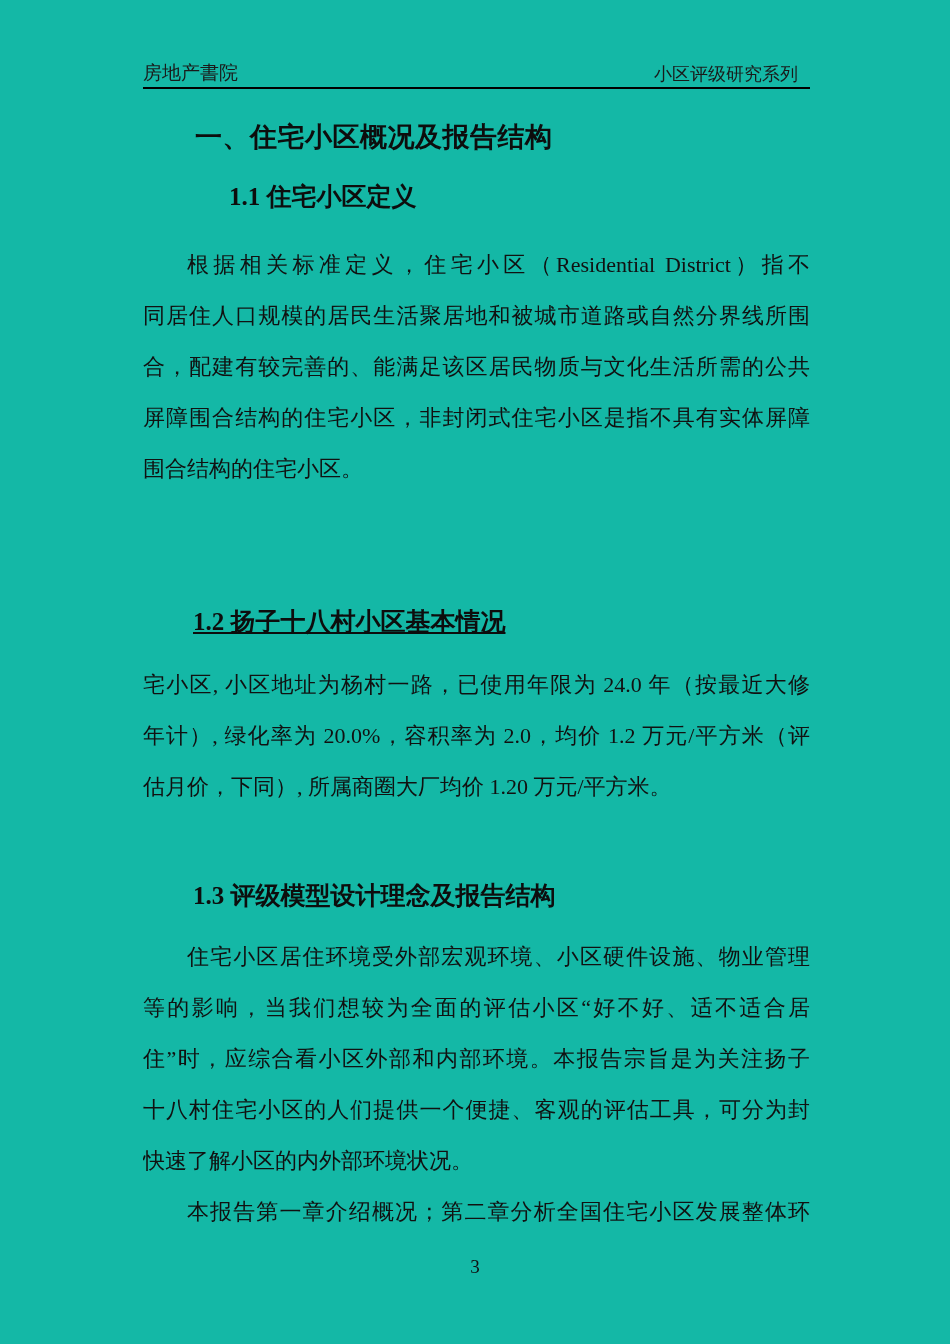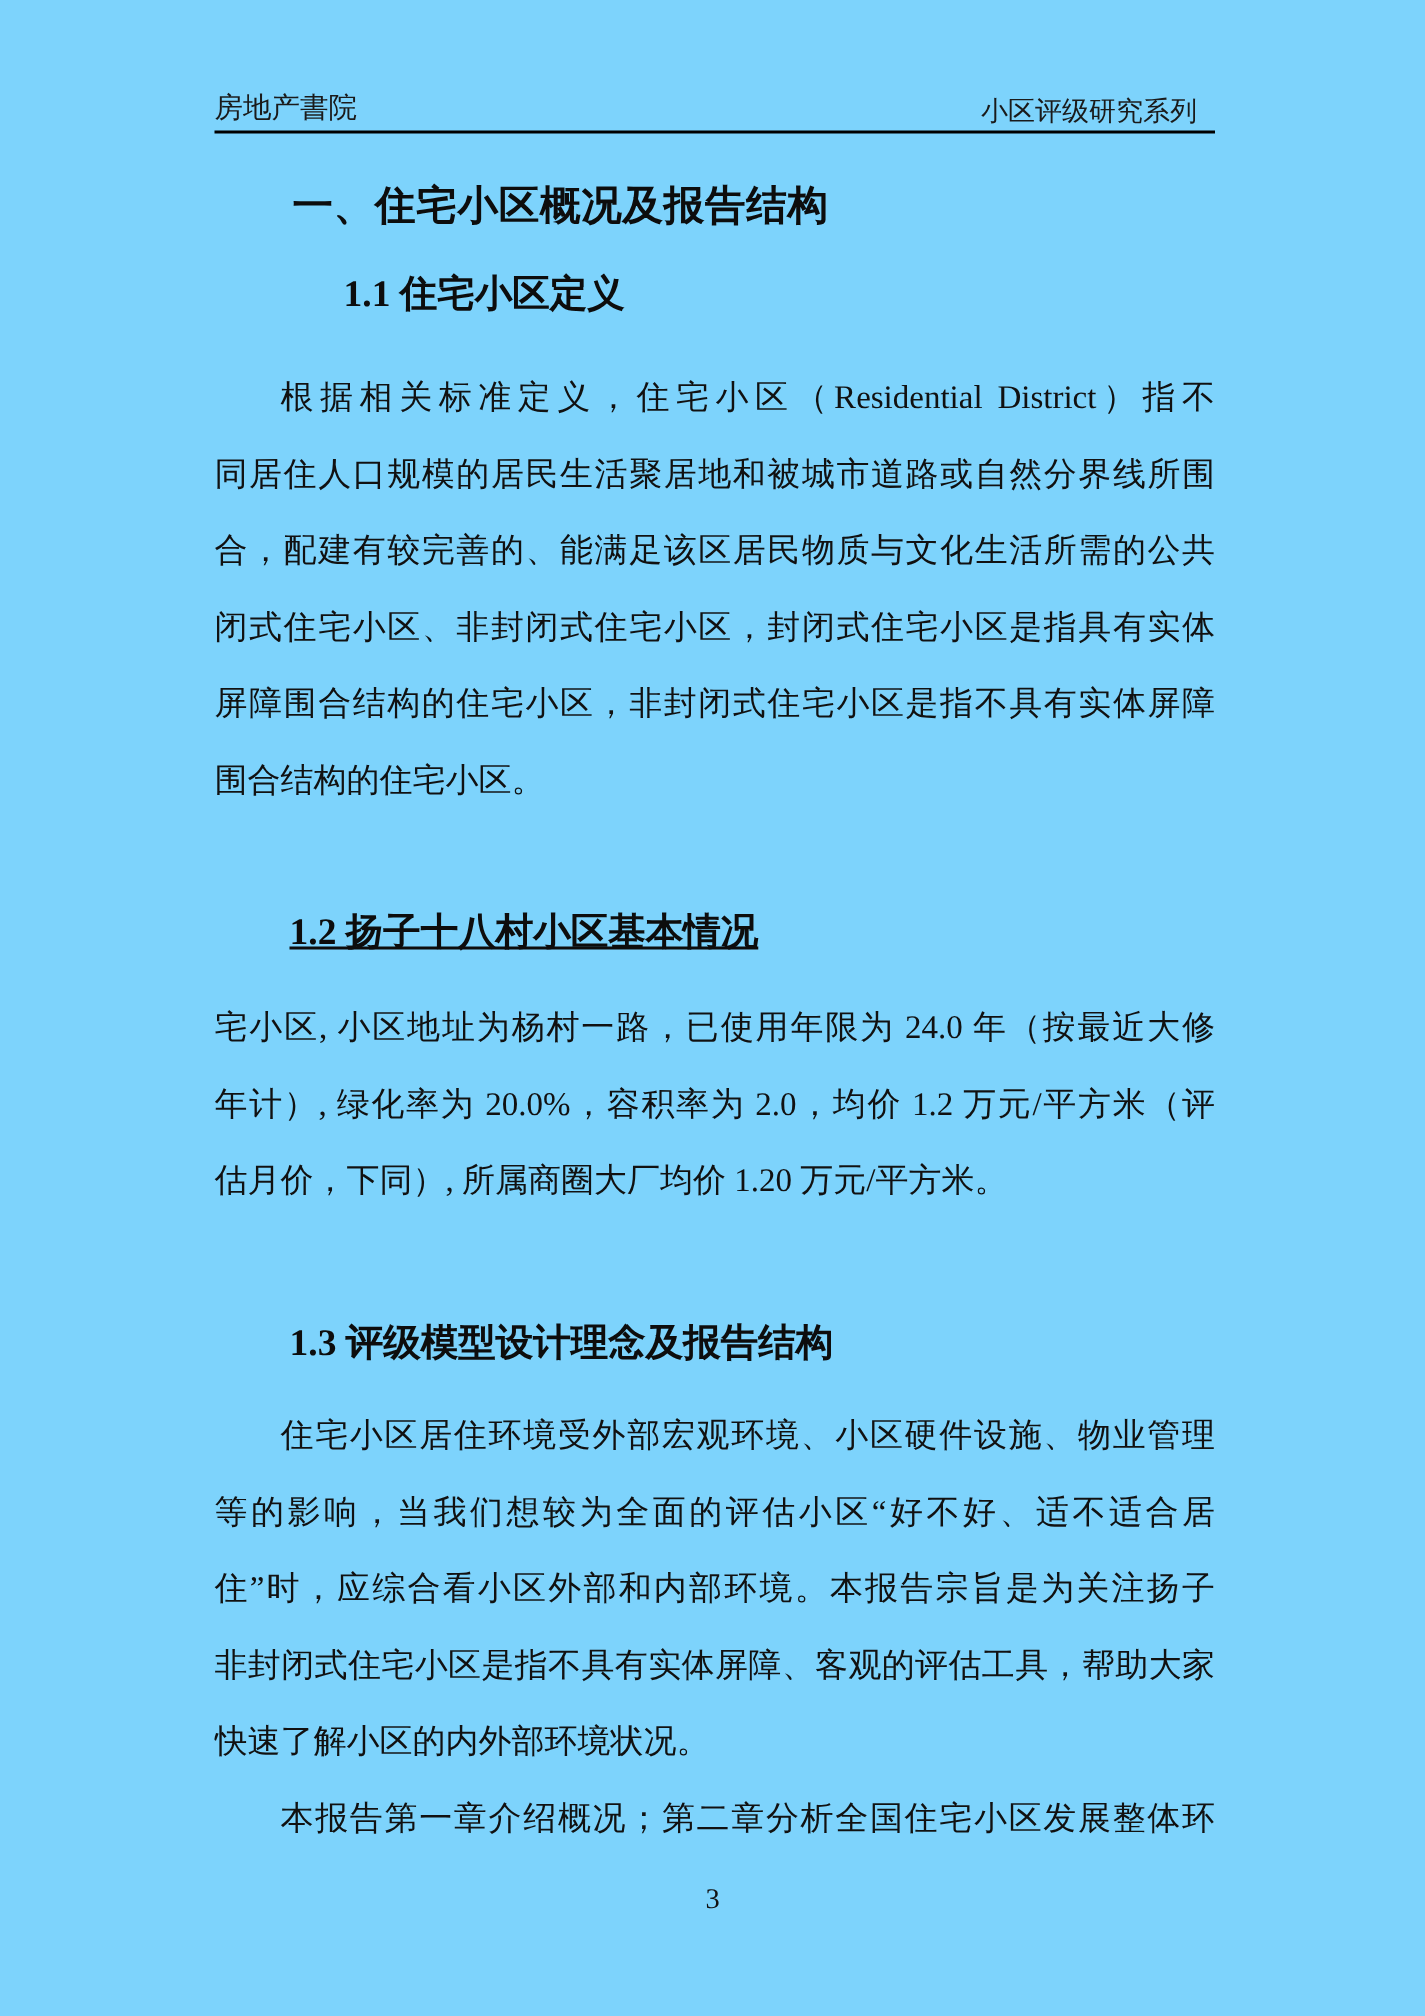--- a/index.html
+++ b/index.html
@@ -2,21 +2,21 @@
 <html lang="zh"><head>
 <meta charset="utf-8">
 <style>
   html,body { margin:0; padding:0; }
   body { background:#ffffff; width:950px; }
 
   .page {
     position:relative;
     width:950px;
     height:1344px;
-    background:#7dd3fc;
+    background:#14b8a6;
     color:#141414;
     overflow:hidden;
   }
 
   
   .hdr-left {
     position:absolute; top:61px; left:143px;
     font-family:"Liberation Sans", sans-serif;
     font-size:19px; line-height:24px; color:#1a1a1a;
   }
@@ -78,36 +78,35 @@
   <div class="hdr-rule"></div>
 
   <h1 class="doc-title">一、住宅小区概况及报告结构</h1>
 
   <div>
       <div class="sec-heading" style="top: 181px; margin-left: 36px;">1.1 住宅小区定义</div>
       <div class="para" style="top: 239px;">
         <div class="bodyline first">根据相关标准定义，住宅小区（Residential District）指不</div>
         <div class="bodyline">同居住人口规模的居民生活聚居地和被城市道路或自然分界线所围</div>
         <div class="bodyline">合，配建有较完善的、能满足该区居民物质与文化生活所需的公共</div>
-        <div class="bodyline">闭式住宅小区、非封闭式住宅小区，封闭式住宅小区是指具有实体</div>
         <div class="bodyline">屏障围合结构的住宅小区，非封闭式住宅小区是指不具有实体屏障</div>
         <div class="bodyline endline">围合结构的住宅小区。</div>
       </div>
       <div class="sec-heading" style="top: 606px; text-decoration: underline;">1.2 扬子十八村小区基本情况</div>
       <div class="para" style="top: 659px;">
         <div class="bodyline">宅小区, 小区地址为杨村一路，已使用年限为 24.0 年（按最近大修</div>
         <div class="bodyline">年计）, 绿化率为 20.0%，容积率为 2.0，均价 1.2 万元/平方米（评</div>
         <div class="bodyline endline">估月价，下同）, 所属商圈大厂均价 1.20 万元/平方米。</div>
       </div>
       <div class="sec-heading" style="top: 880px;">1.3 评级模型设计理念及报告结构</div>
       <div class="para" style="top: 931px;">
         <div class="bodyline first">住宅小区居住环境受外部宏观环境、小区硬件设施、物业管理</div>
         <div class="bodyline">等的影响，当我们想较为全面的评估小区“好不好、适不适合居</div>
         <div class="bodyline">住”时，应综合看小区外部和内部环境。本报告宗旨是为关注扬子</div>
-        <div class="bodyline">非封闭式住宅小区是指不具有实体屏障、客观的评估工具，帮助大家</div>
+        <div class="bodyline">十八村住宅小区的人们提供一个便捷、客观的评估工具，可分为封</div>
         <div class="bodyline endline">快速了解小区的内外部环境状况。</div>
       </div>
       <div class="para" style="top: 1186px;">
         <div class="bodyline first">本报告第一章介绍概况；第二章分析全国住宅小区发展整体环</div>
       </div>
     </div>
 
   <div class="page-num">3</div>
 </div>
 

